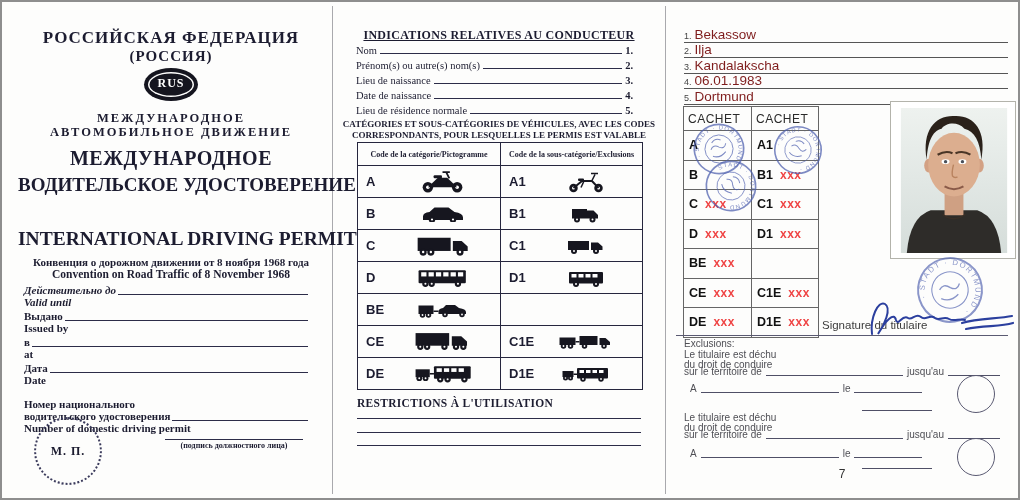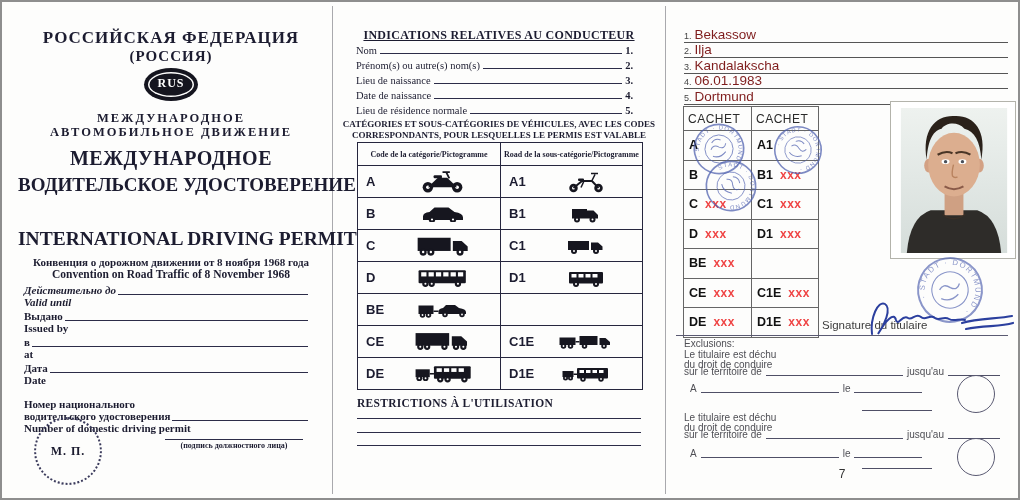--- a/index.html
+++ b/index.html
@@ -191,21 +191,21 @@
         </div>
     </div>
     <div class="m-cats">
       <div>CATÉGORIES ET SOUS-CATÉGORIES DE VÉHICULES, AVEC LES CODES</div>
       <div>CORRESPONDANTS, POUR LESQUELLES LE PERMIS EST VALABLE</div>
     </div>
 
     <div class="v-table">
       <div class="v-hrow">
         <div class="v-hcell">Code de la catégorie/Pictogramme</div>
-        <div class="v-hcell v-right">Road de la sous-catégorie/Pictogramme</div>
+        <div class="v-hcell v-right">Code de la sous-catégorie/Exclusions</div>
       </div>
       <div class="v-row">
         <div class="v-cell">
             <span class="v-code">A</span>
             <span class="v-ico">
               <svg viewBox="0 0 92 44" height="23">
                 <g fill="#16161f">
                   <circle cx="17" cy="33" r="10"></circle>
                   <circle cx="17" cy="33" r="3.5" fill="#fff"></circle>
                   <circle cx="73" cy="33" r="10"></circle>

